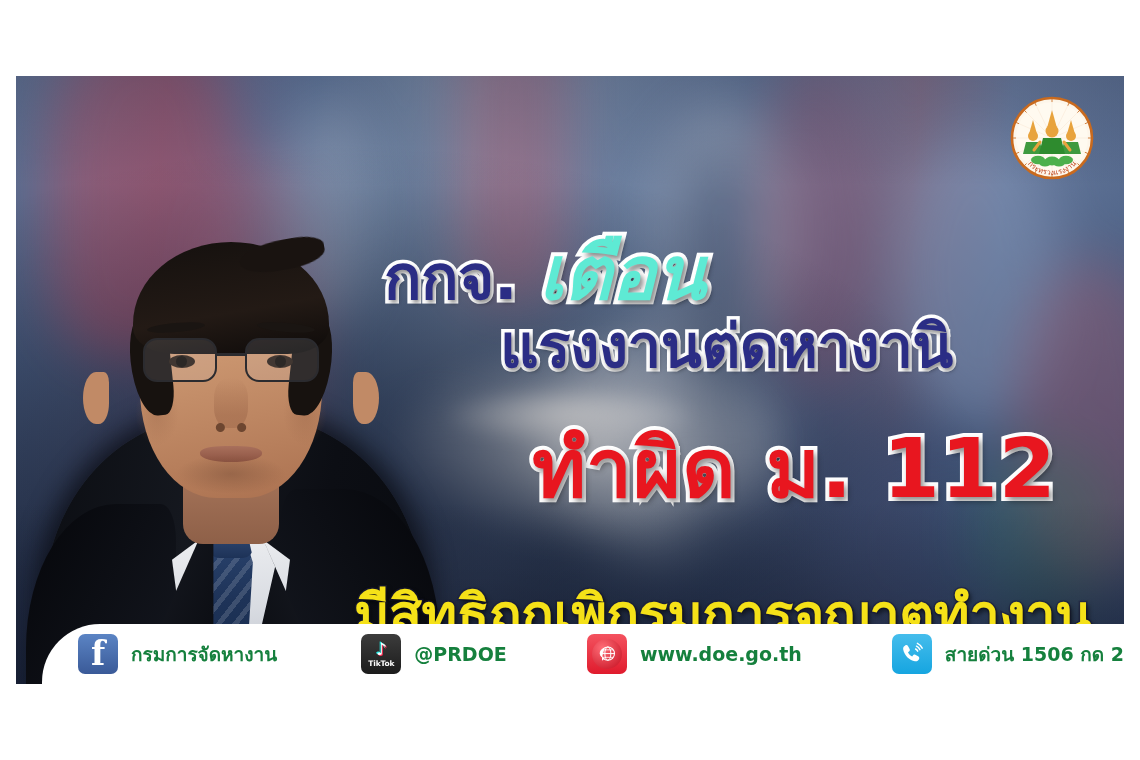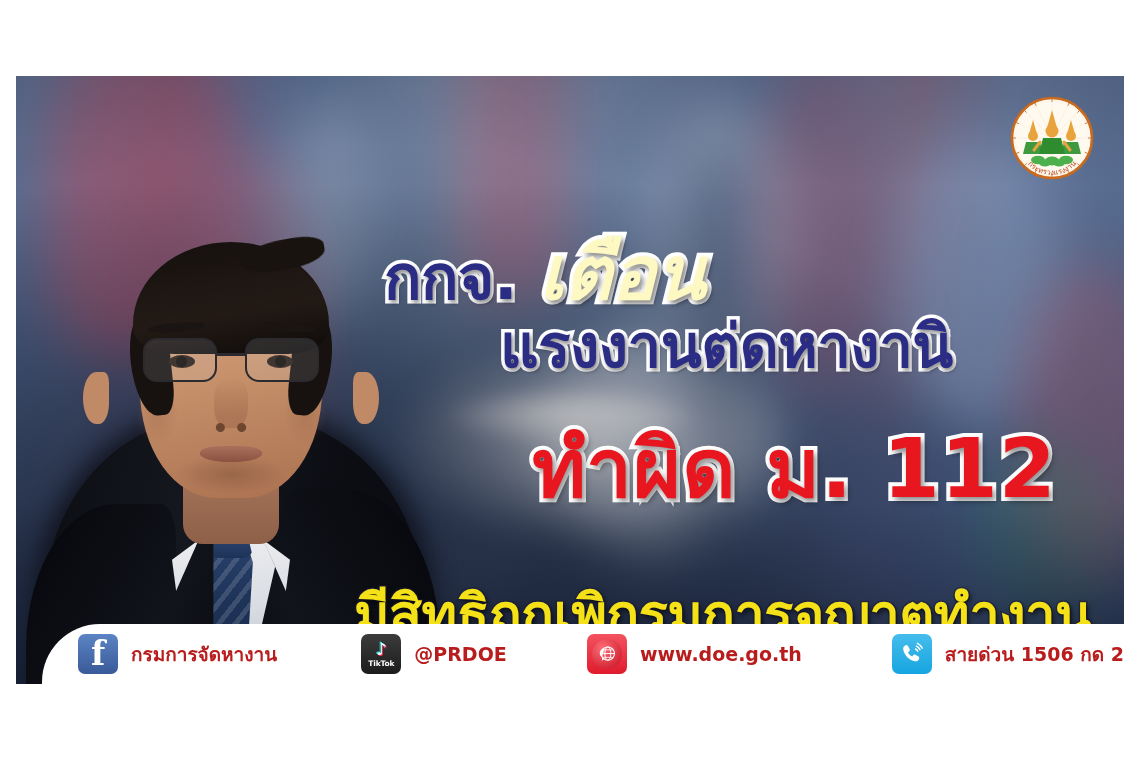--- a/index.html
+++ b/index.html
@@ -223,21 +223,21 @@
     letter-spacing: -0.5px;
   }
 
   #line1 { left: 368px; top: 160px; display: flex; align-items: baseline; gap: 22px; }
   #l1a {
     font-size: 62px; color: #2b2d85;
     -webkit-text-stroke: 7px #ffffff; paint-order: stroke fill;
     text-shadow: 2px 3px 4px rgba(0,0,0,.45);
   }
   #l1b {
-    font-size: 74px; color: #fef9c3; font-style: italic;
+    font-size: 74px; color: #5eead4; font-style: italic;
     -webkit-text-stroke: 8px #ffffff; paint-order: stroke fill;
     text-shadow: 3px 4px 5px rgba(0,0,0,.45);
   }
   #line2 {
     left: 484px; top: 240px;
     font-size: 60px; color: #2b2d85;
     -webkit-text-stroke: 7px #ffffff; paint-order: stroke fill;
     text-shadow: 2px 3px 4px rgba(0,0,0,.45);
   }
   #line3 {
@@ -280,21 +280,21 @@
     left: 26px; bottom: 0;
     width: 1082px; height: 60px;
     background: #ffffff;
     border-top-left-radius: 58px;
     display: flex;
     align-items: center;
     padding-left: 36px;
   }
   .fitem { display: flex; align-items: center; }
   .fitem .lbl {
-    font-size: 19px; font-weight: 700; color: #b91c1c;
+    font-size: 19px; font-weight: 700; color: #15803d;
     white-space: nowrap; margin-left: 13px;
     font-family: "DejaVu Sans", "Liberation Sans", sans-serif;
   }
   .ico { width: 40px; height: 40px; border-radius: 7px; position: relative; flex: 0 0 auto; }
 
   .ico-fb { background: linear-gradient(180deg, #5b84c4 0%, #3a5a98 100%); }
   .ico-fb::after {
     content: "f";
     position: absolute; left: 0; right: 0; top: 50%;
     transform: translateY(-52%);

